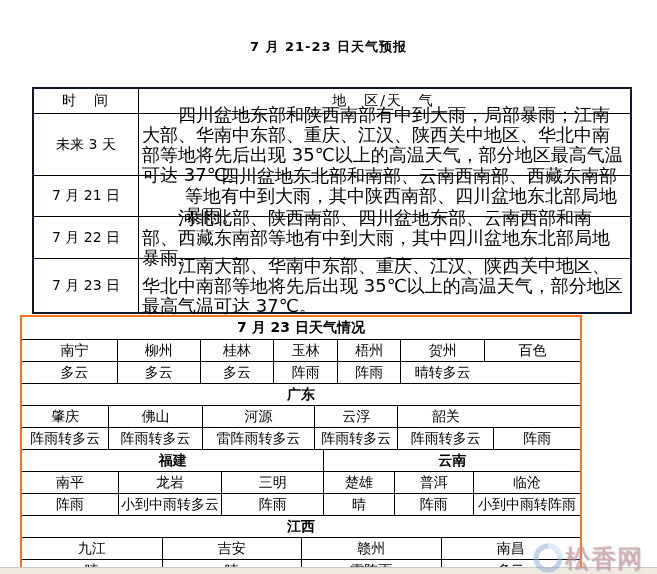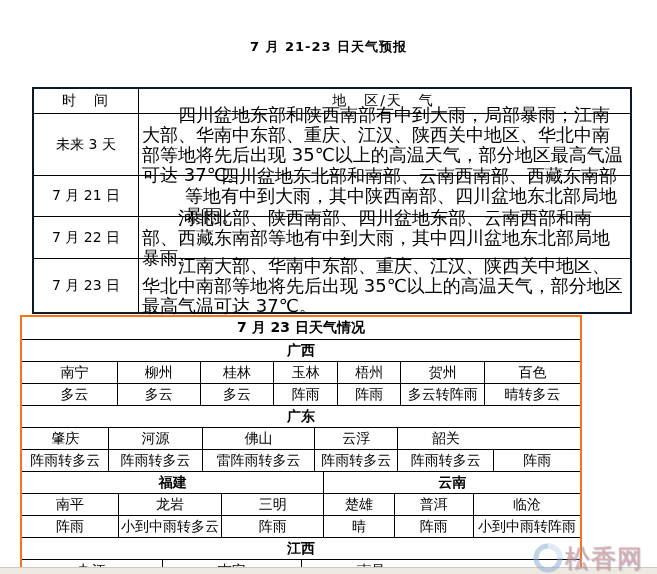--- a/index.html
+++ b/index.html
@@ -117,49 +117,45 @@
         <p>江南大部、华南中东部、重庆、江汉、陕西关中地区、华北中南部等地将先后出现 35℃以上的高温天气，部分地区最高气温可达 37℃。</p>
       </div>
   </div>
 </div>
 
 <div class="t2">
   <div class="trow title-row">
     <div class="cell">7 月 23 日天气情况</div>
   </div>
 
-  <div class="trow region-row">
-    <div class="cell">广西</div>
-  </div>
   <div class="trow gx">
     <div class="cell">南宁</div>
     <div class="cell">柳州</div>
     <div class="cell">桂林</div>
     <div class="cell">玉林</div>
     <div class="cell">梧州</div>
     <div class="cell">贺州</div>
     <div class="cell">百色</div>
   </div>
   <div class="trow gx">
     <div class="cell">多云</div>
     <div class="cell">多云</div>
     <div class="cell">多云</div>
     <div class="cell">阵雨</div>
     <div class="cell">阵雨</div>
-    <div class="cell">多云转阵雨</div>
     <div class="cell">晴转多云</div>
   </div>
 
   <div class="trow region-row">
     <div class="cell">广东</div>
   </div>
   <div class="trow gd">
     <div class="cell">肇庆</div>
+    <div class="cell">佛山</div>
     <div class="cell">河源</div>
-    <div class="cell">佛山</div>
     <div class="cell">云浮</div>
     <div class="cell">韶关</div>
   </div>
   <div class="trow gd">
     <div class="cell">阵雨转多云</div>
     <div class="cell">阵雨转多云</div>
     <div class="cell">雷阵雨转多云</div>
     <div class="cell">阵雨转多云</div>
     <div class="cell">阵雨转多云</div>
     <div class="cell">阵雨</div>
@@ -185,20 +181,21 @@
     <div class="cell">阵雨</div>
     <div class="cell">小到中雨转阵雨</div>
   </div>
 
   <div class="trow region-row">
     <div class="cell">江西</div>
   </div>
   <div class="trow jx">
     <div class="cell">九江</div>
     <div class="cell">吉安</div>
+    <div class="cell">赣州</div>
     <div class="cell">南昌</div>
   </div>
   <div class="trow jx">
     <div class="cell">晴</div>
     <div class="cell">晴</div>
     <div class="cell">雷阵雨</div>
     <div class="cell">多云</div>
   </div>
 </div>
 

